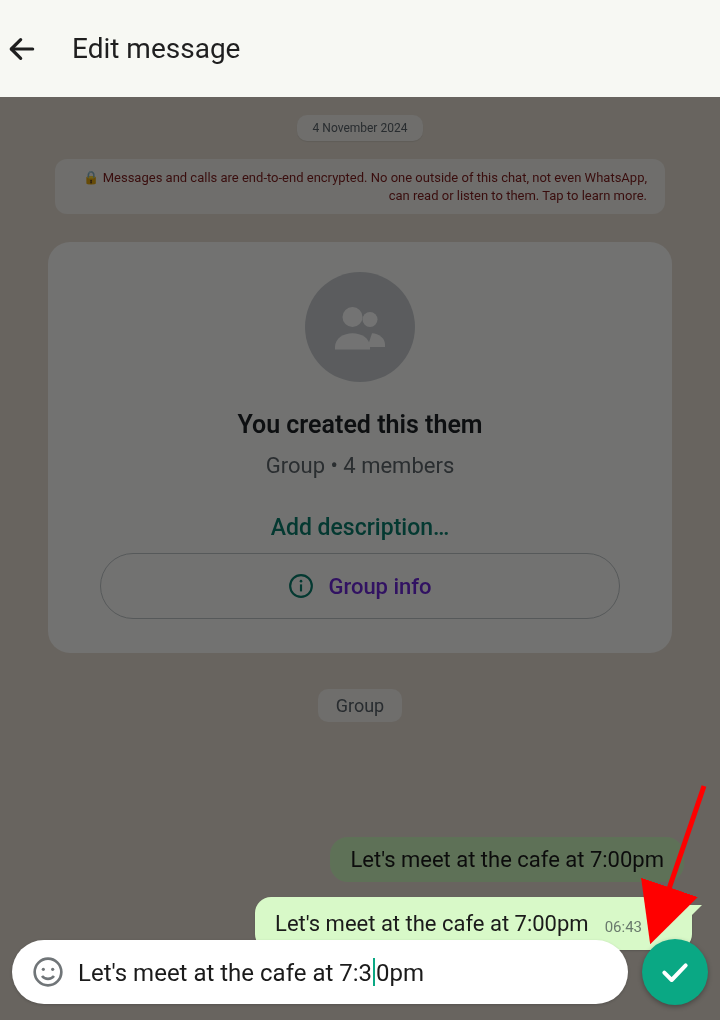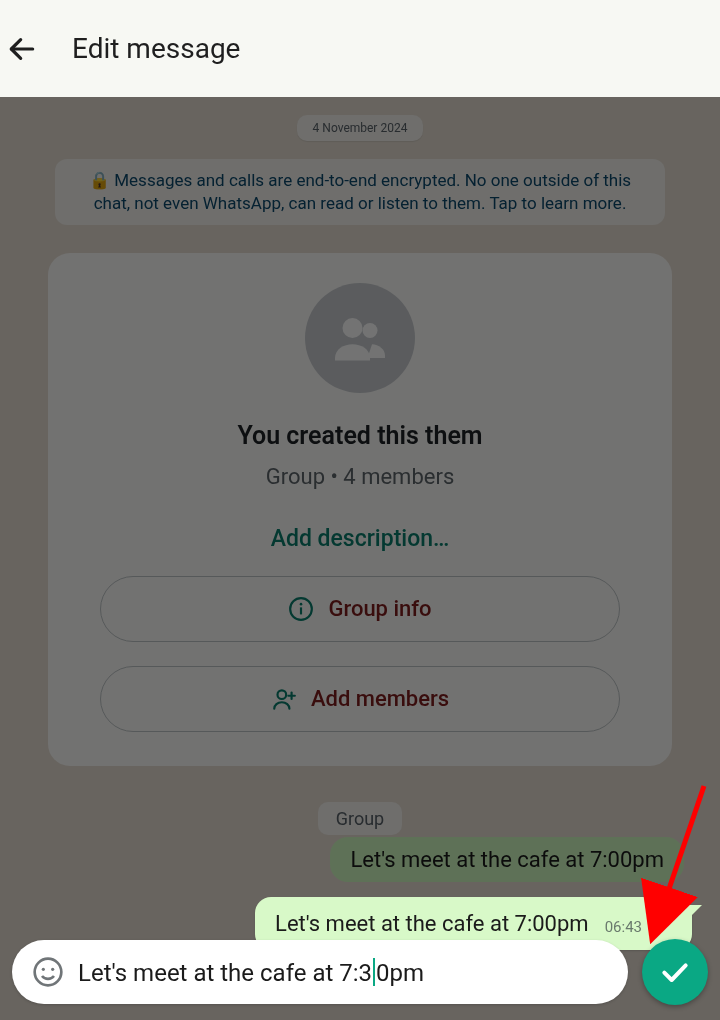--- a/index.html
+++ b/index.html
@@ -46,23 +46,24 @@
     padding: 6px 16px;
     border-radius: 10px;
     font-size: 12px;
     box-shadow: 0 1px 1px rgba(0,0,0,.08);
   }
   .encryption-banner {
     margin: 18px 55px 0 55px;
     background: #f5f3ef;
     padding: 10px 18px;
     border-radius: 12px;
-    font-size: 17px;
+    font-size: 13px;
     line-height: 1.35;
-    color: #0c4a6e;
+    color: #7f1d1d;
+    text-align: right;
   }
 
   .group-card {
     margin: 28px 48px 0 48px;
     background: #fdfcfa;
     border-radius: 22px;
     padding: 30px 0 34px 0;
     display: flex;
     flex-direction: column;
     align-items: center;
@@ -92,22 +93,22 @@
   }
   .pill-btn {
     width: 520px;
     height: 66px;
     border: 1.5px solid #bfc6c8;
     border-radius: 33px;
     display:flex; align-items:center; justify-content:center;
     gap: 14px;
     font-size: 22px;
     font-weight: 500;
-    color: #7f1d1d;
-    margin-top: 24px;
+    color: #6d28d9;
+    margin-top: 12px;
     cursor:pointer;
     background: transparent;
   }
   .pill-btn:first-of-type { margin-top: 50px; }
 
   .today-chip {
     margin: 36px auto 0 auto;
     width: fit-content;
     background: #f5f3ef;
     padding: 6px 18px;
@@ -248,29 +249,20 @@
 
     <div class="pill-btn">
       <svg width="26" height="26" viewBox="0 0 24 24" fill="none" stroke="#0b7f6e" stroke-width="2">
         <circle cx="12" cy="12" r="10"></circle>
         <line x1="12" y1="10.5" x2="12" y2="17"></line>
         <circle cx="12" cy="7.5" r="1.2" fill="#0b7f6e" stroke="none"></circle>
       </svg>
       <span>Group info</span>
     </div>
 
-    <div class="pill-btn">
-      <svg width="26" height="26" viewBox="0 0 24 24" fill="none" stroke="#0b7f6e" stroke-width="2" stroke-linecap="round">
-        <circle cx="10" cy="8" r="4"></circle>
-        <path d="M3 21c0-3.5 3-6 7-6s7 2.5 7 6"></path>
-        <line x1="19" y1="6" x2="19" y2="12"></line>
-        <line x1="16" y1="9" x2="22" y2="9"></line>
-      </svg>
-      <span>Add members</span>
-    </div>
   </div>
 
   <div class="today-chip">Group</div>
 
   <div class="partial-bubble">
     <span>Let's meet at the cafe at 7:00pm</span>
   </div>
 </div>
 
 <div class="dim"></div>

